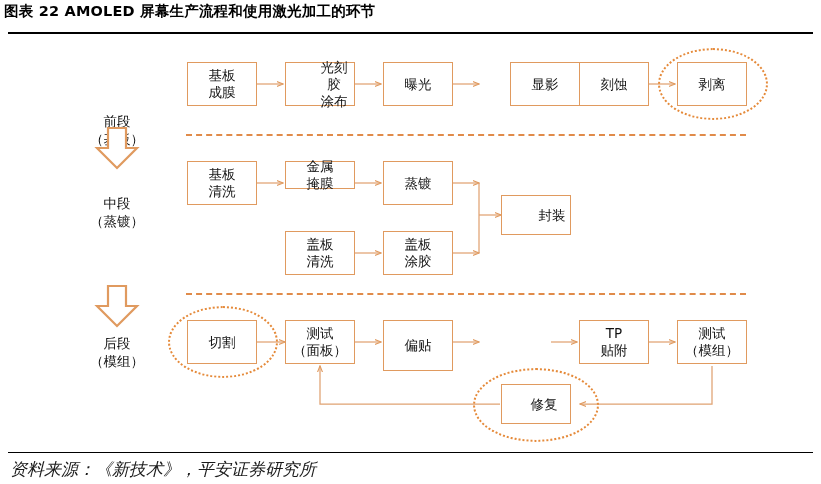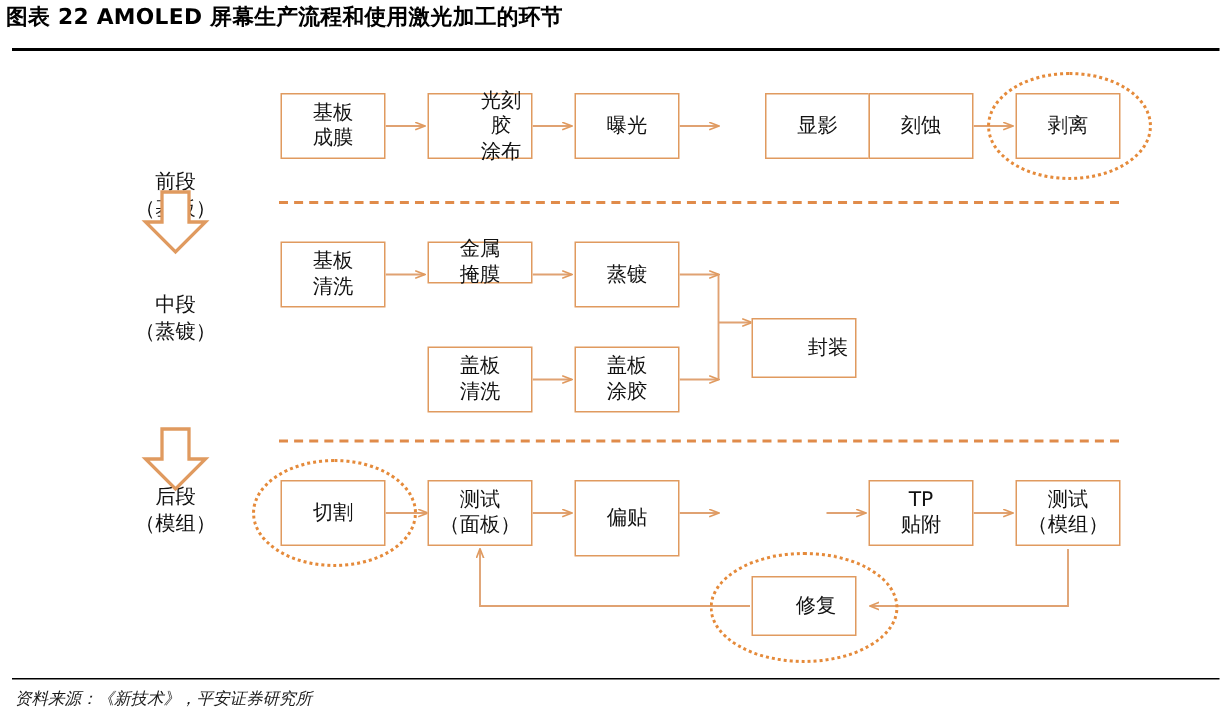--- a/index.html
+++ b/index.html
@@ -49,21 +49,21 @@
     left: 8px;
     top: 452px;
     width: 805px;
     border-top: 1.4px solid #000000;
     box-sizing: border-box;
   }
   .footer-text {
     position: absolute;
     left: 10px;
     top: 458px;
-    font-size: 11px;
+    font-size: 17px;
     font-style: italic;
     font-family: "DejaVu Serif", "Liberation Serif", serif;
     white-space: nowrap;
     color: #1a1a1a;
   }
 
   
   .stage-label {
     position: absolute;
     width: 110px;
@@ -138,21 +138,21 @@
   <div class="sep" style="left:186px; top:293px; width:560px;"></div>
 
   <div class="stage-label" style="left:62px; top:64px;margin-top:48px;">
     <div>前段</div>
     <div>（基板）</div>
   </div>
   <div class="stage-label" style="left:62px; top:194px;">
     <div>中段</div>
     <div>（蒸镀）</div>
   </div>
-  <div class="stage-label" style="left:62px; top:322px;">
+  <div class="stage-label" style="left:62px; top:336px;font-family:Liberation Mono, monospace;">
     <div>后段</div>
     <div>（模组）</div>
   </div>
 
   <div class="bigarrow" style="left:94px; top:126px;">
     <svg viewBox="0 0 46 44" width="46" height="44">
       <polygon points="14,2 32,2 32,22 43,22 23,42 3,22 14,22" fill="#ffffff" stroke="#E09A5F" stroke-width="2.2" stroke-linejoin="miter"></polygon>
     </svg>
   </div>
   <div class="bigarrow" style="left:94px; top:284px;">
@@ -214,21 +214,21 @@
 清洗</div>
   <div class="pbox" style="left:285px; top:161px; width:70px; height:28px;text-align:right;">金属
 掩膜</div>
   <div class="pbox" style="left:383px; top:161px; width:70px; height:44px;">蒸镀</div>
 
   <div class="pbox" style="left:285px; top:231px; width:70px; height:44px;">盖板
 清洗</div>
   <div class="pbox" style="left:383px; top:231px; width:70px; height:44px;">盖板
 涂胶</div>
 
-  <div class="pbox" style="left:501px; top:212px; width:70px; height:40px;padding-left:32px;">封装</div>
+  <div class="pbox" style="left:501px; top:195px; width:70px; height:40px;padding-left:32px;">封装</div>
 
   <div class="pbox" style="left:187px; top:320px; width:70px; height:44px;">切割</div>
   <div class="ellipse" style="left:168px; top:306px; width:110px; height:72px;"></div>
 
   <div class="pbox" style="left:285px; top:320px; width:70px; height:44px;">测试
 （面板）</div>
   <div class="pbox" style="left:383px; top:320px; width:70px; height:51px;">偏贴</div>
   <div class="pbox" style="left:579px; top:320px; width:70px; height:44px;">TP
 贴附</div>
   <div class="pbox" style="left:677px; top:320px; width:70px; height:44px;">测试

